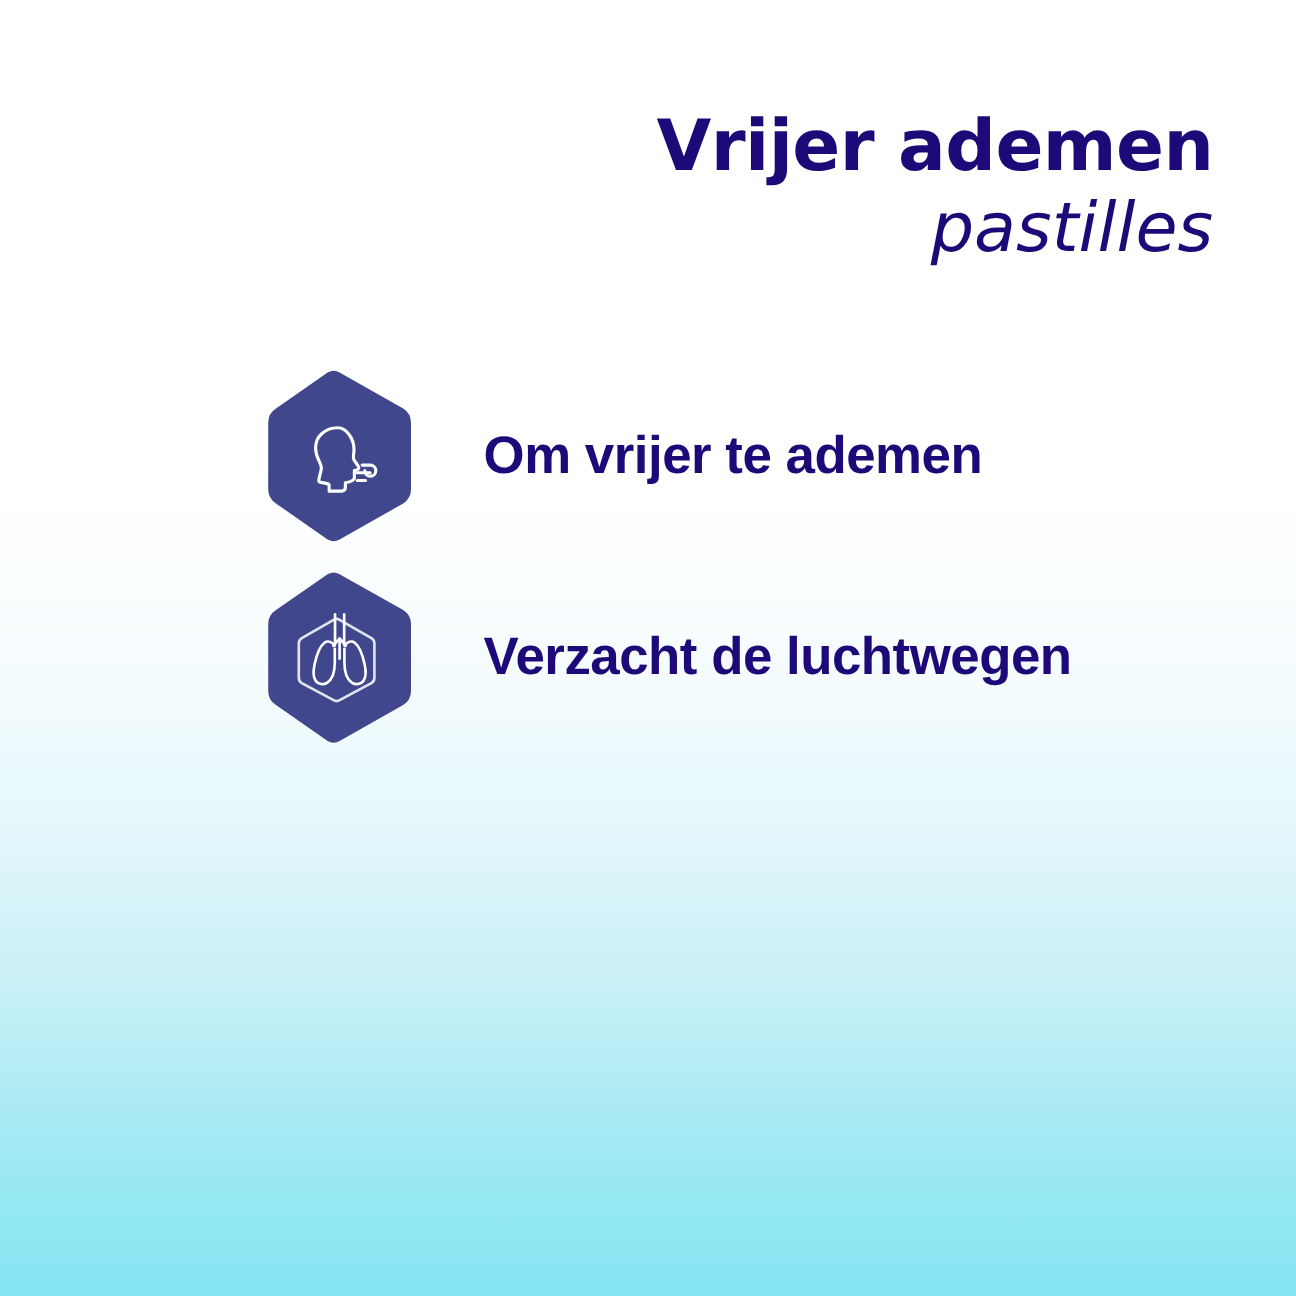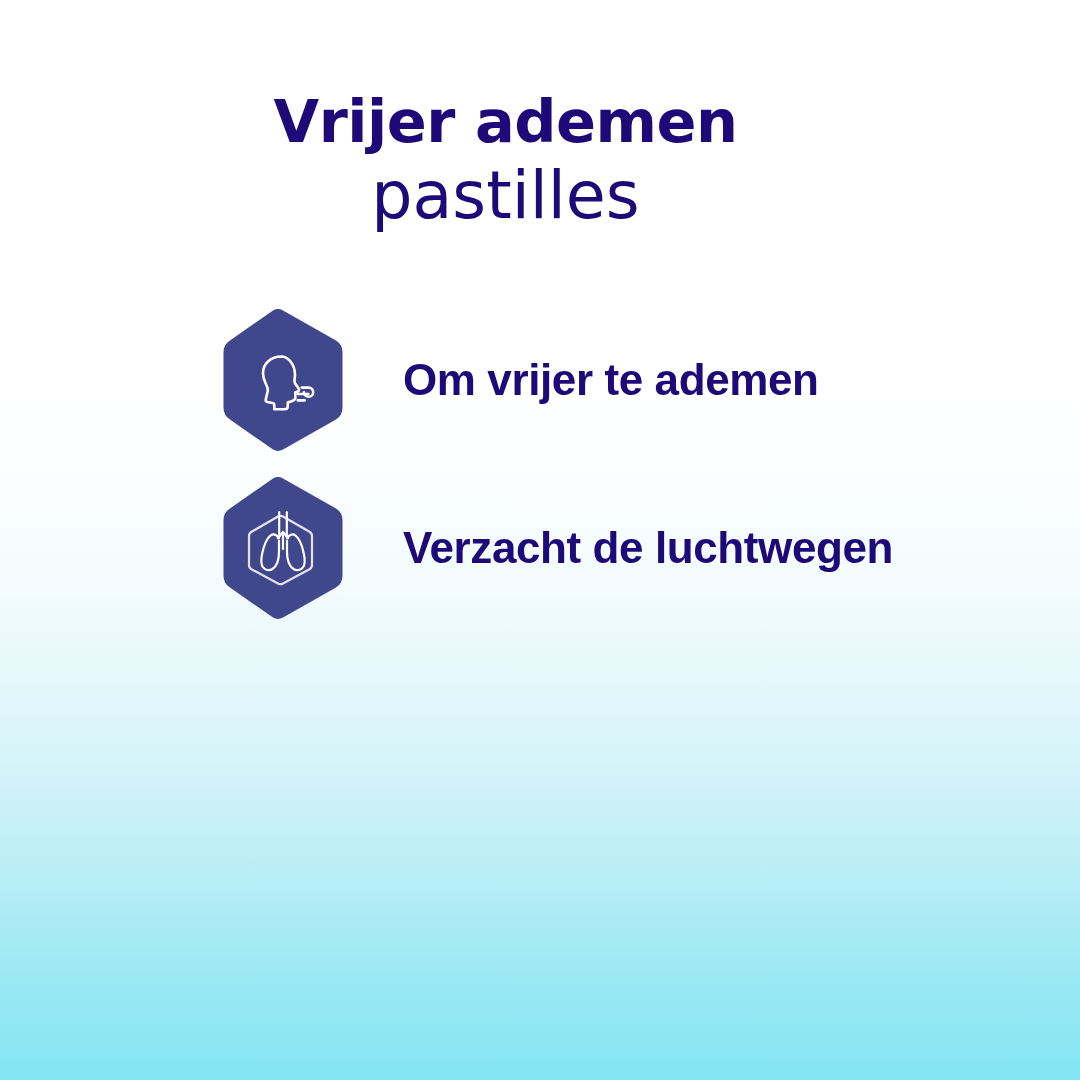--- a/index.html
+++ b/index.html
@@ -33,41 +33,42 @@
     );
     overflow: hidden;
   }
 
   
   #title-block {
     position: absolute;
     left: 0;
     top: 92px;
     width: 1011px;
-    text-align: center;
+    text-align: right;
   }
   #title-line1 {
     display: block;
     font-family: "DejaVu Sans", sans-serif;
     font-weight: 700;
     font-size: 59px;
     line-height: 1.02;
     letter-spacing: -0.5px;
     color: #1d0a78;
     white-space: nowrap;
   }
   #title-line2 {
     display: block;
     font-family: "DejaVu Sans", sans-serif;
     font-weight: 400;
-    font-size: 65px;
+    font-size: 57px;
     line-height: 1.35;
     letter-spacing: 0px;
     color: #1d0a78;
     white-space: nowrap;
+    font-style: italic;
   }
 
   
   #benefits {
     position: absolute;
     left: 0;
     top: 296px;
     width: 893px;
   }
   .benefit-row {

